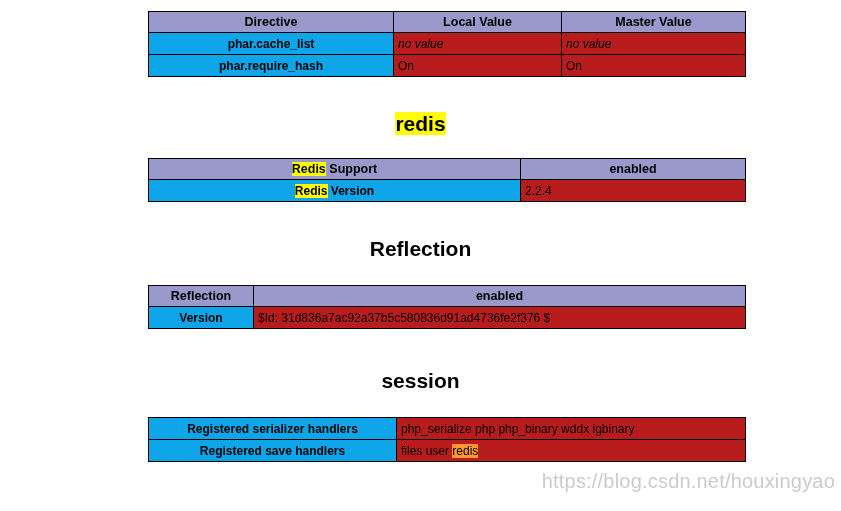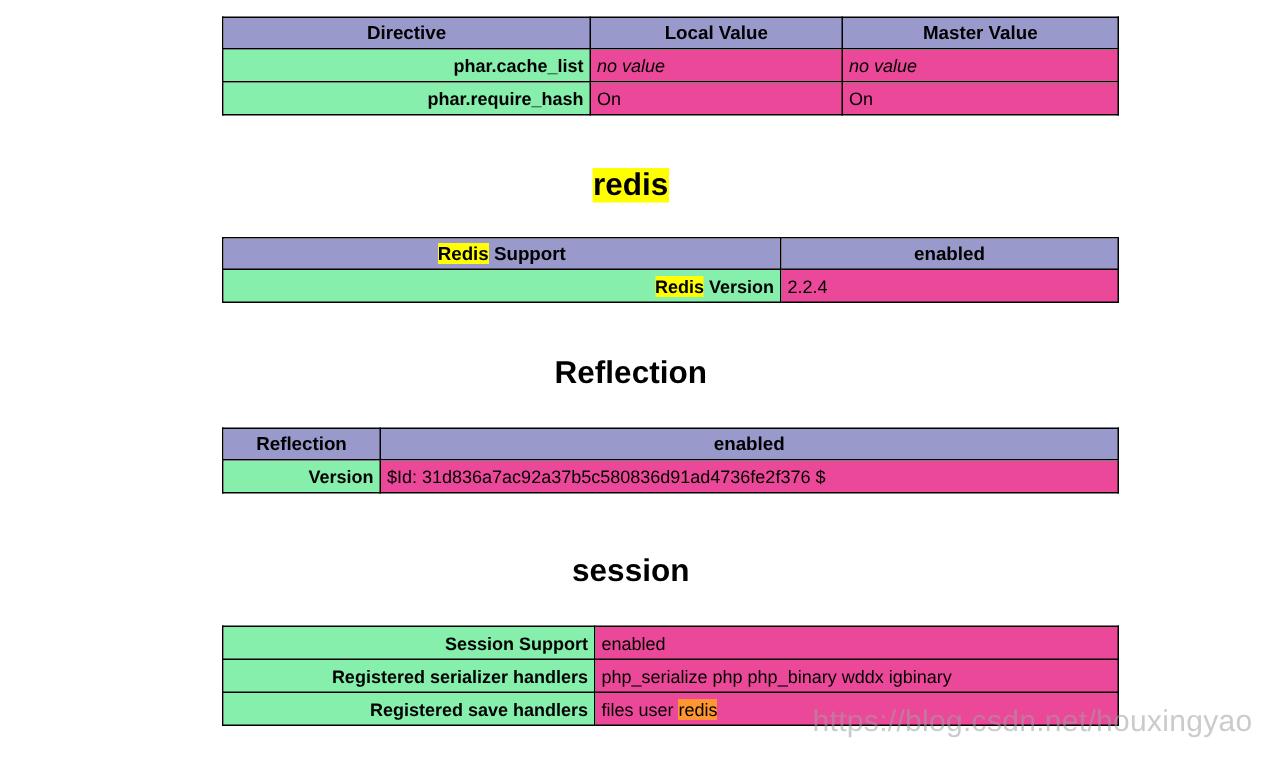--- a/index.html
+++ b/index.html
@@ -40,28 +40,28 @@
     white-space: nowrap;
   }
   tr.h th {
     background: #9999cc;
     font-weight: bold;
     text-align: center;
     height: 21px;
     font-size: 12.5px;
   }
   td.e {
-    background: #86efac;
+    background: #0ea5e9;
     font-weight: bold;
-    text-align: right;
+    text-align: center;
     height: 22px;
     margin-top: 24px;
   }
   td.v {
-    background: #ec4899;
+    background: #b91c1c;
     text-align: left;
     height: 22px;
     font-weight: normal;
   }
   td.v.italic { font-style: italic; }
   th.hdr-left { text-align: center; }
 
   h2.section {
     text-align: center;
     font-size: 21px;
@@ -185,24 +185,20 @@
 
   <div class="spacer-f"></div>
 
   <div class="center-wrap">
     <table class="info">
       <colgroup>
         <col style="width:248px">
         <col style="width:349px">
       </colgroup>
       <tbody>
-          <tr>
-        <td class="e">Session Support</td>
-        <td class="v">enabled</td>
-      </tr>
       <tr>
         <td class="e">Registered serializer handlers</td>
         <td class="v">php_serialize php php_binary wddx igbinary</td>
       </tr>
       <tr>
         <td class="e">Registered save handlers</td>
         <td class="v"><span>files user </span><span class="hl-orange">redis</span></td>
       </tr>
     </tbody>
       </table>

